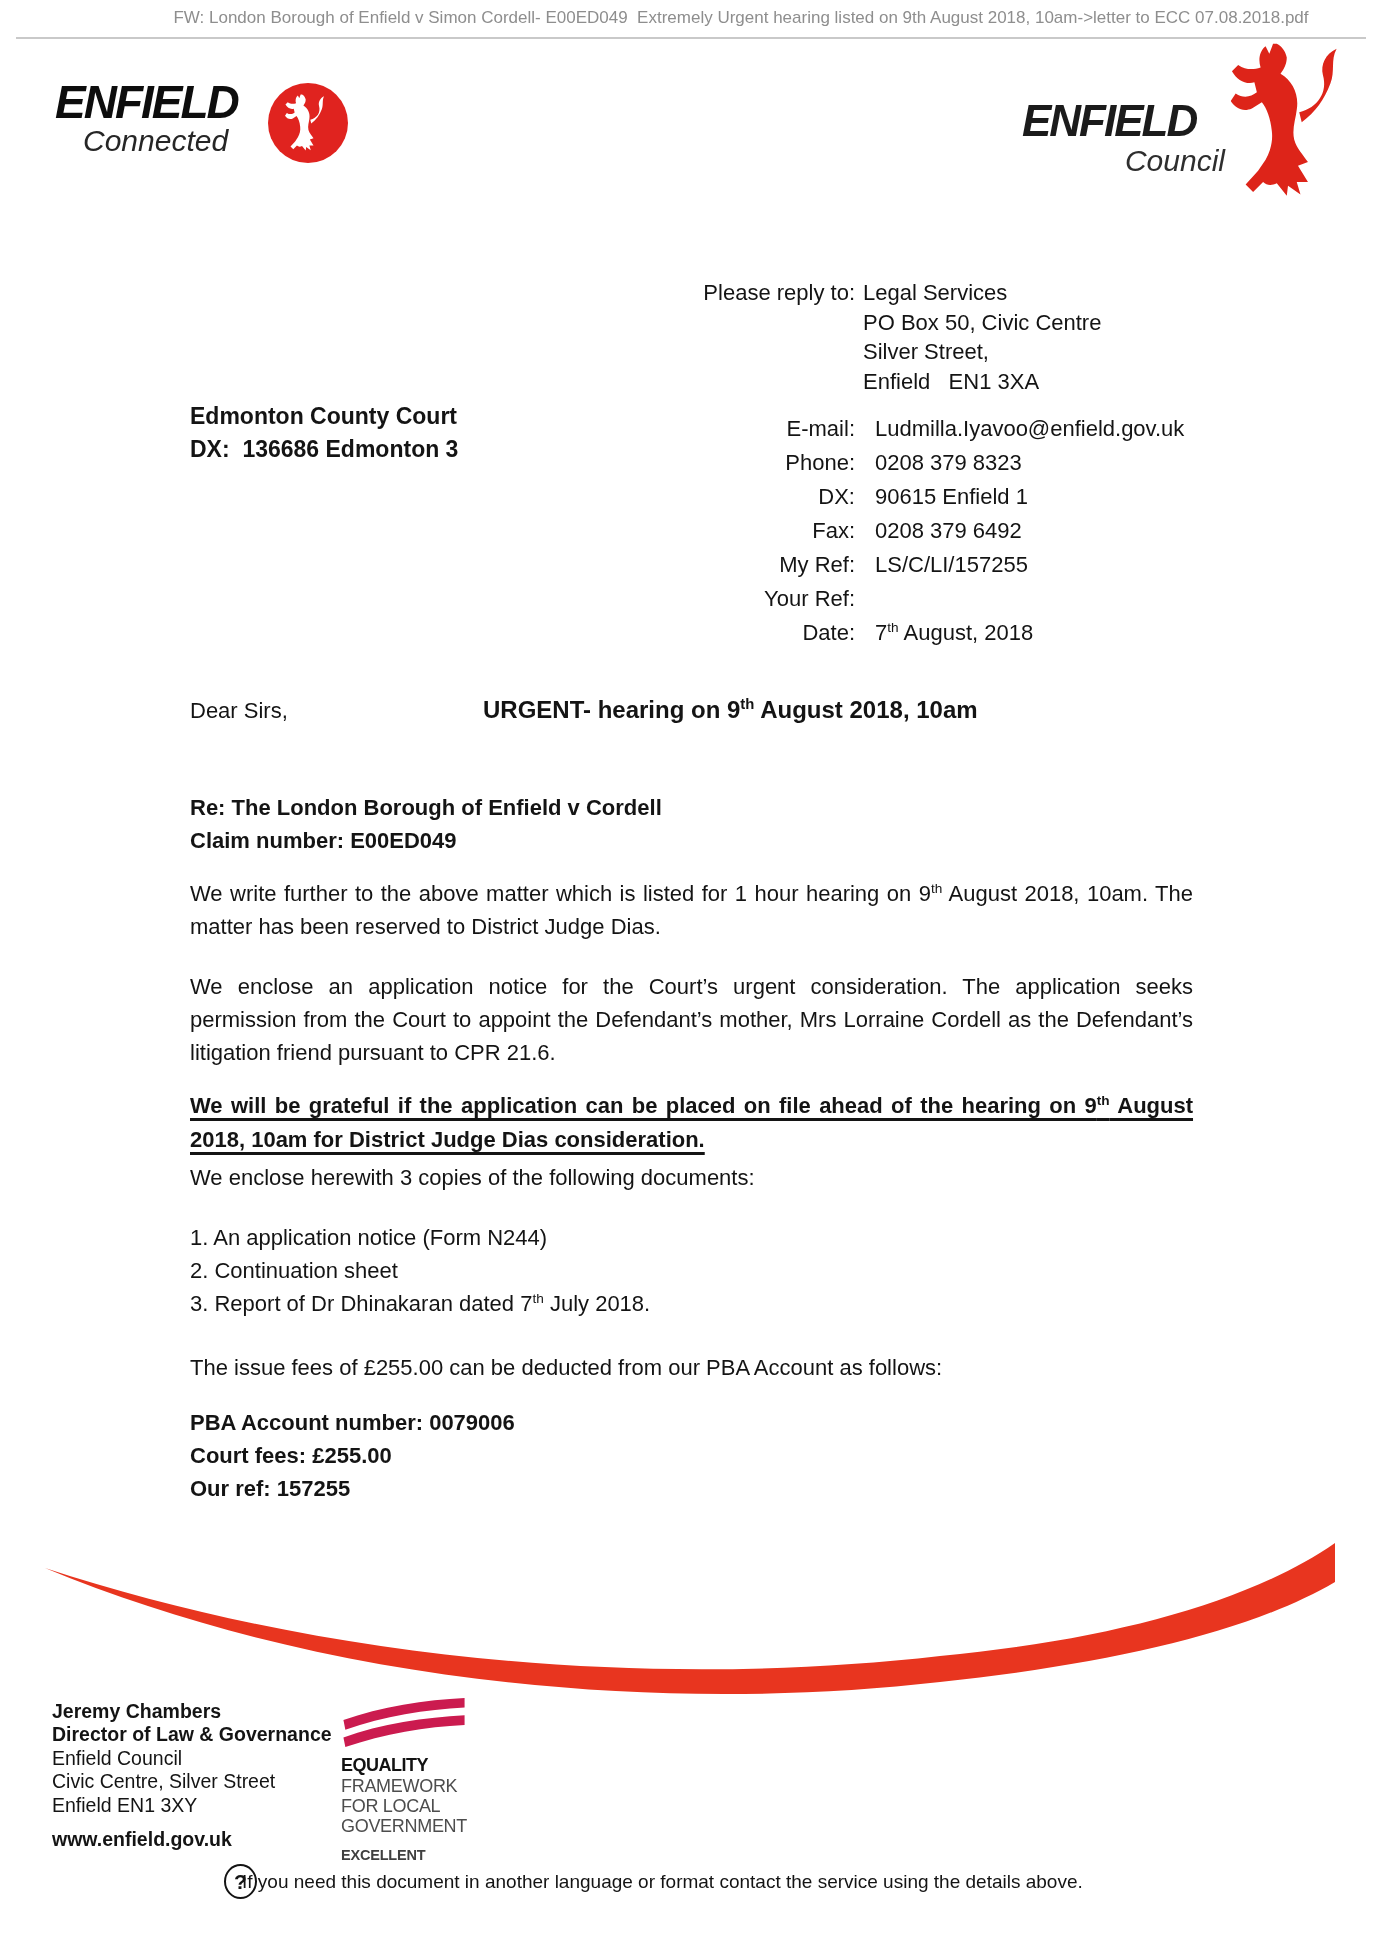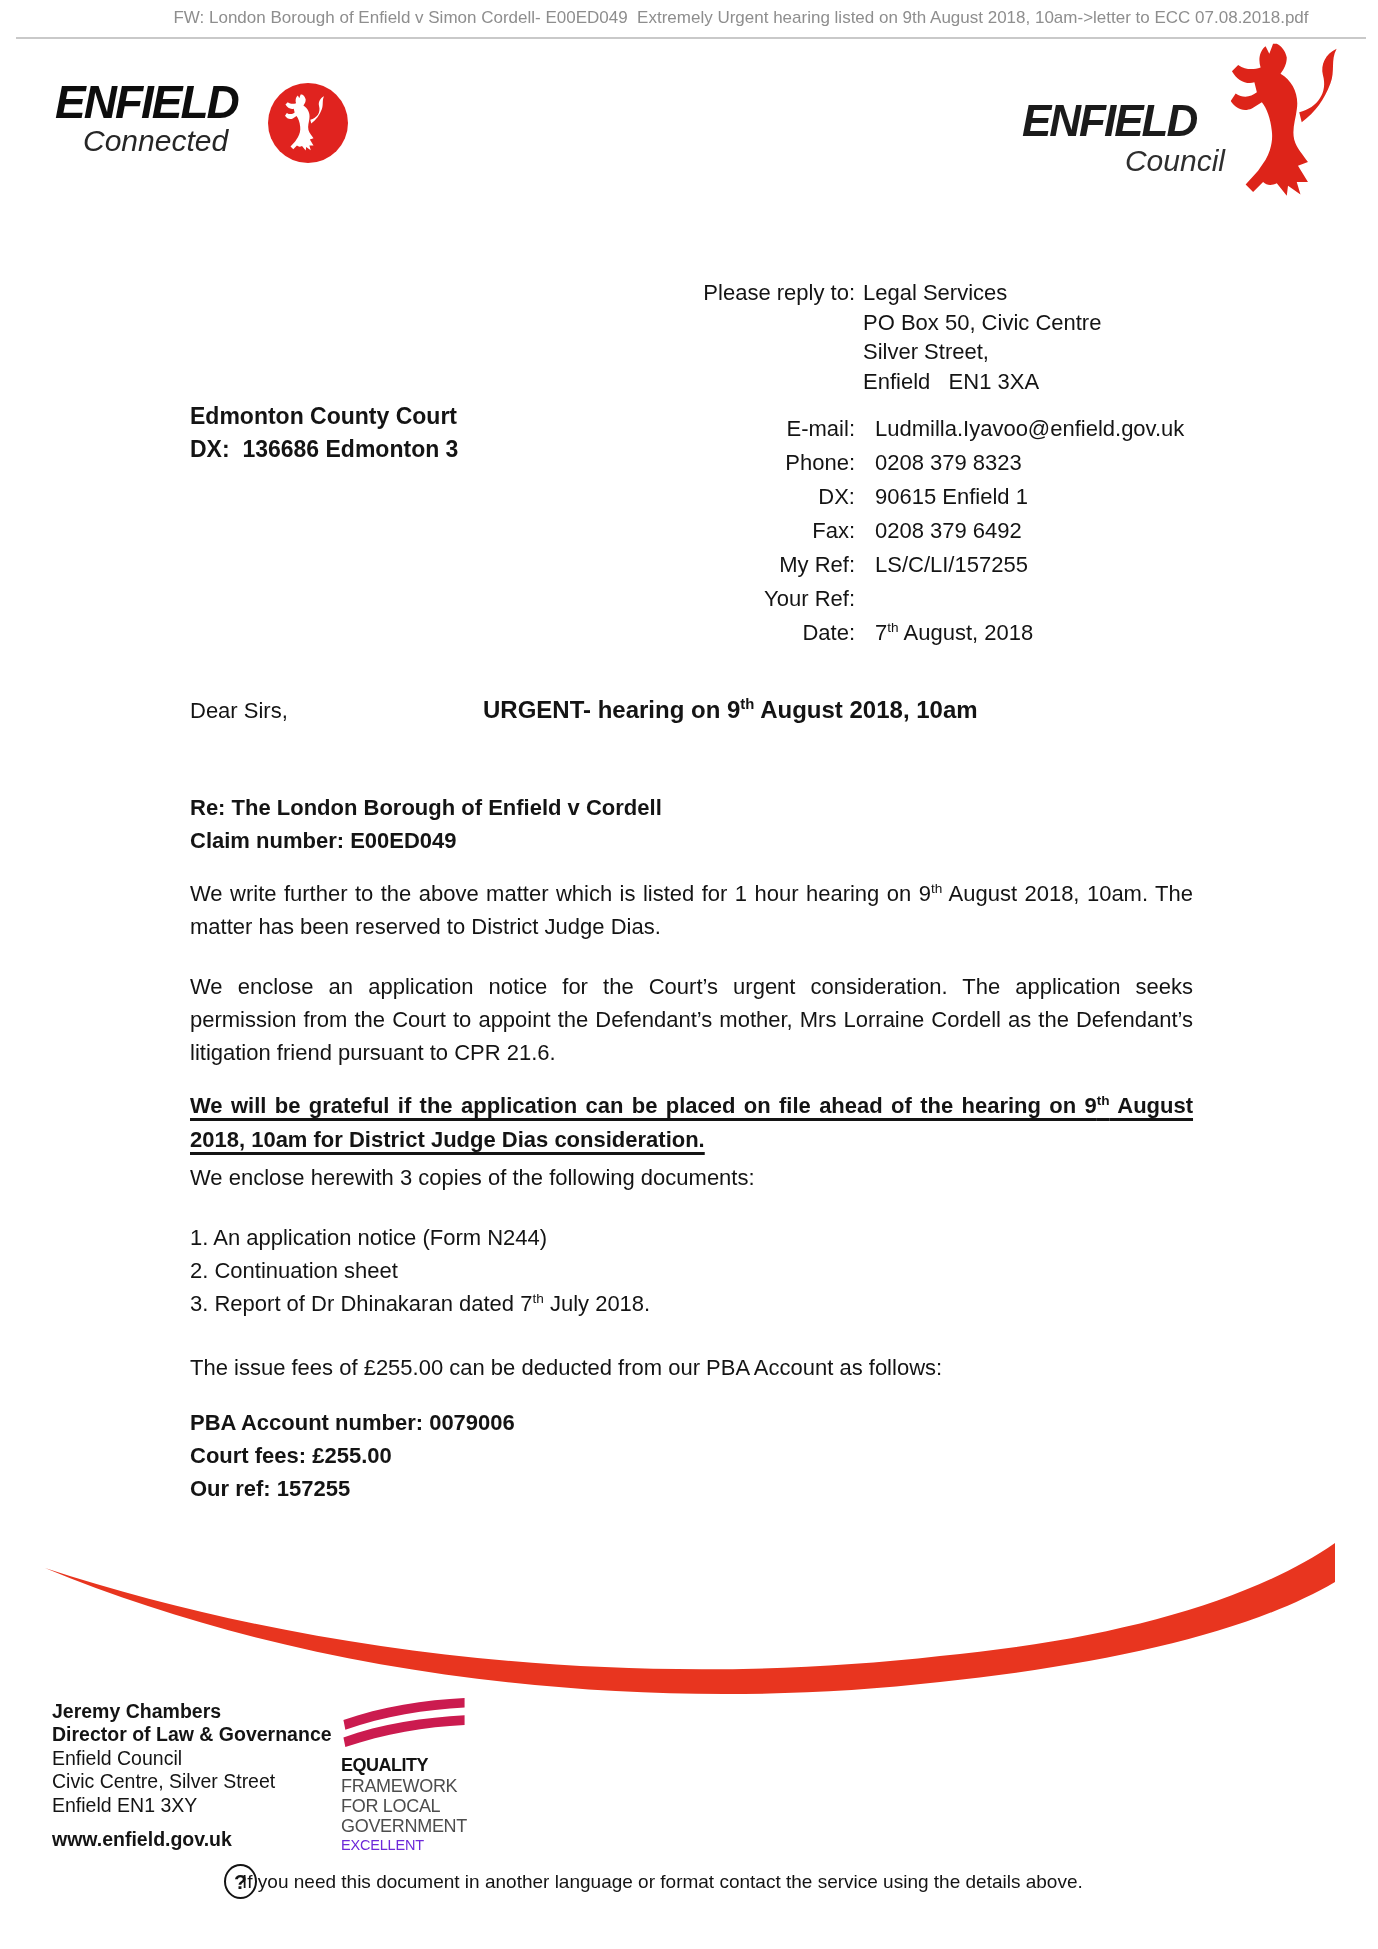--- a/index.html
+++ b/index.html
@@ -84,21 +84,21 @@
   .sig-bold { font-weight:bold; }
   .website { margin-top:11px; font-weight:bold; }
 
   .equality {
     position:absolute; left:337px; top:1695px; width:138px; min-height:145px;
     background:#ffffff; z-index:2; padding:2px 0 4px 4px;
   }
   .equality svg { width:126px; height:50px; fill:#cb1b4f; }
   .eq-l1 { font-size:18px; font-weight:800; letter-spacing:-0.5px; color:#121212; margin-top:4px; }
   .eq-mid { font-size:18px; color:#4d4d4d; line-height:20px; letter-spacing:-0.3px; }
-  .eq-l5 { font-size:14.5px; color:#6d28d9; font-weight:400; letter-spacing:-0.2px; margin-top:1px; }
+  .eq-l5 { font-size:14.5px; color:#404040; font-weight:700; letter-spacing:-0.2px; margin-top:11px; }
 
   .note { position:absolute; left:224px; top:1864px; display:flex; align-items:center; z-index:1; }
   .q-circle {
     width:33px; height:35px; border:2.5px solid #141414; border-radius:50%;
     display:flex; align-items:center; justify-content:center;
     font-size:21px; font-weight:bold; color:#141414; flex:none;
   }
   .note-text { font-size:19px; margin-left:-15px; position:relative; z-index:2; }
 </style>
 </head>

